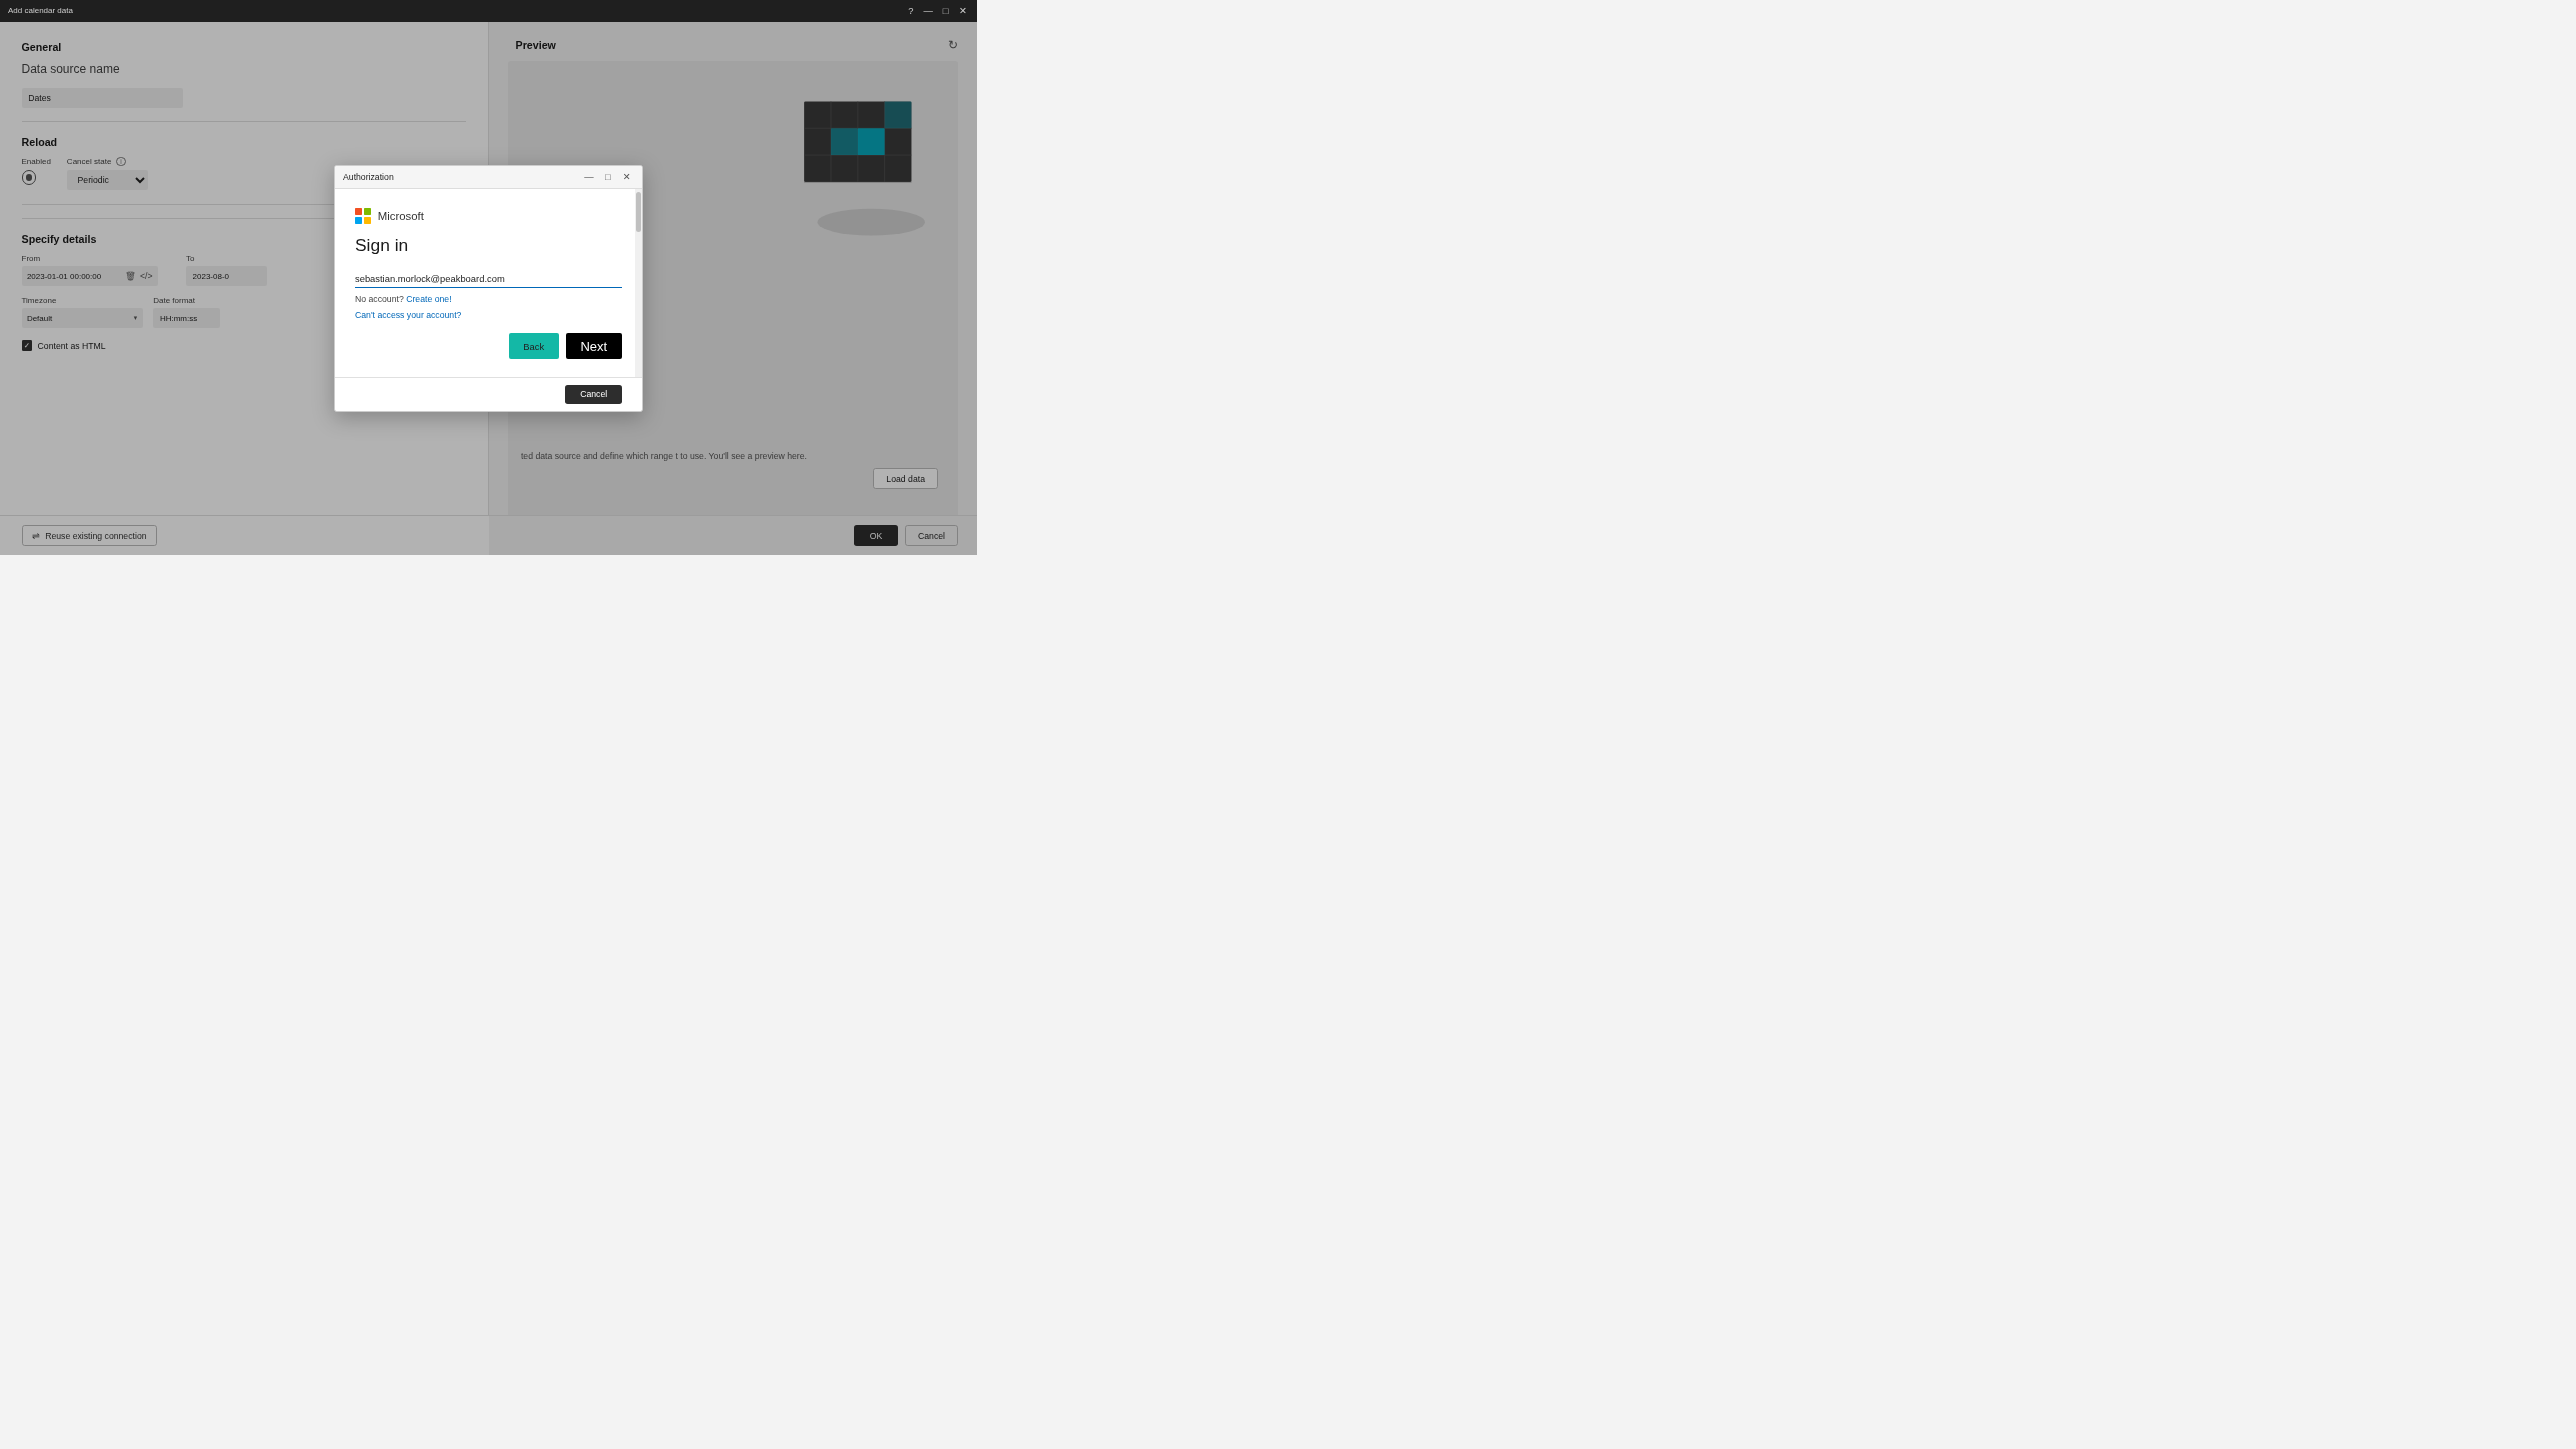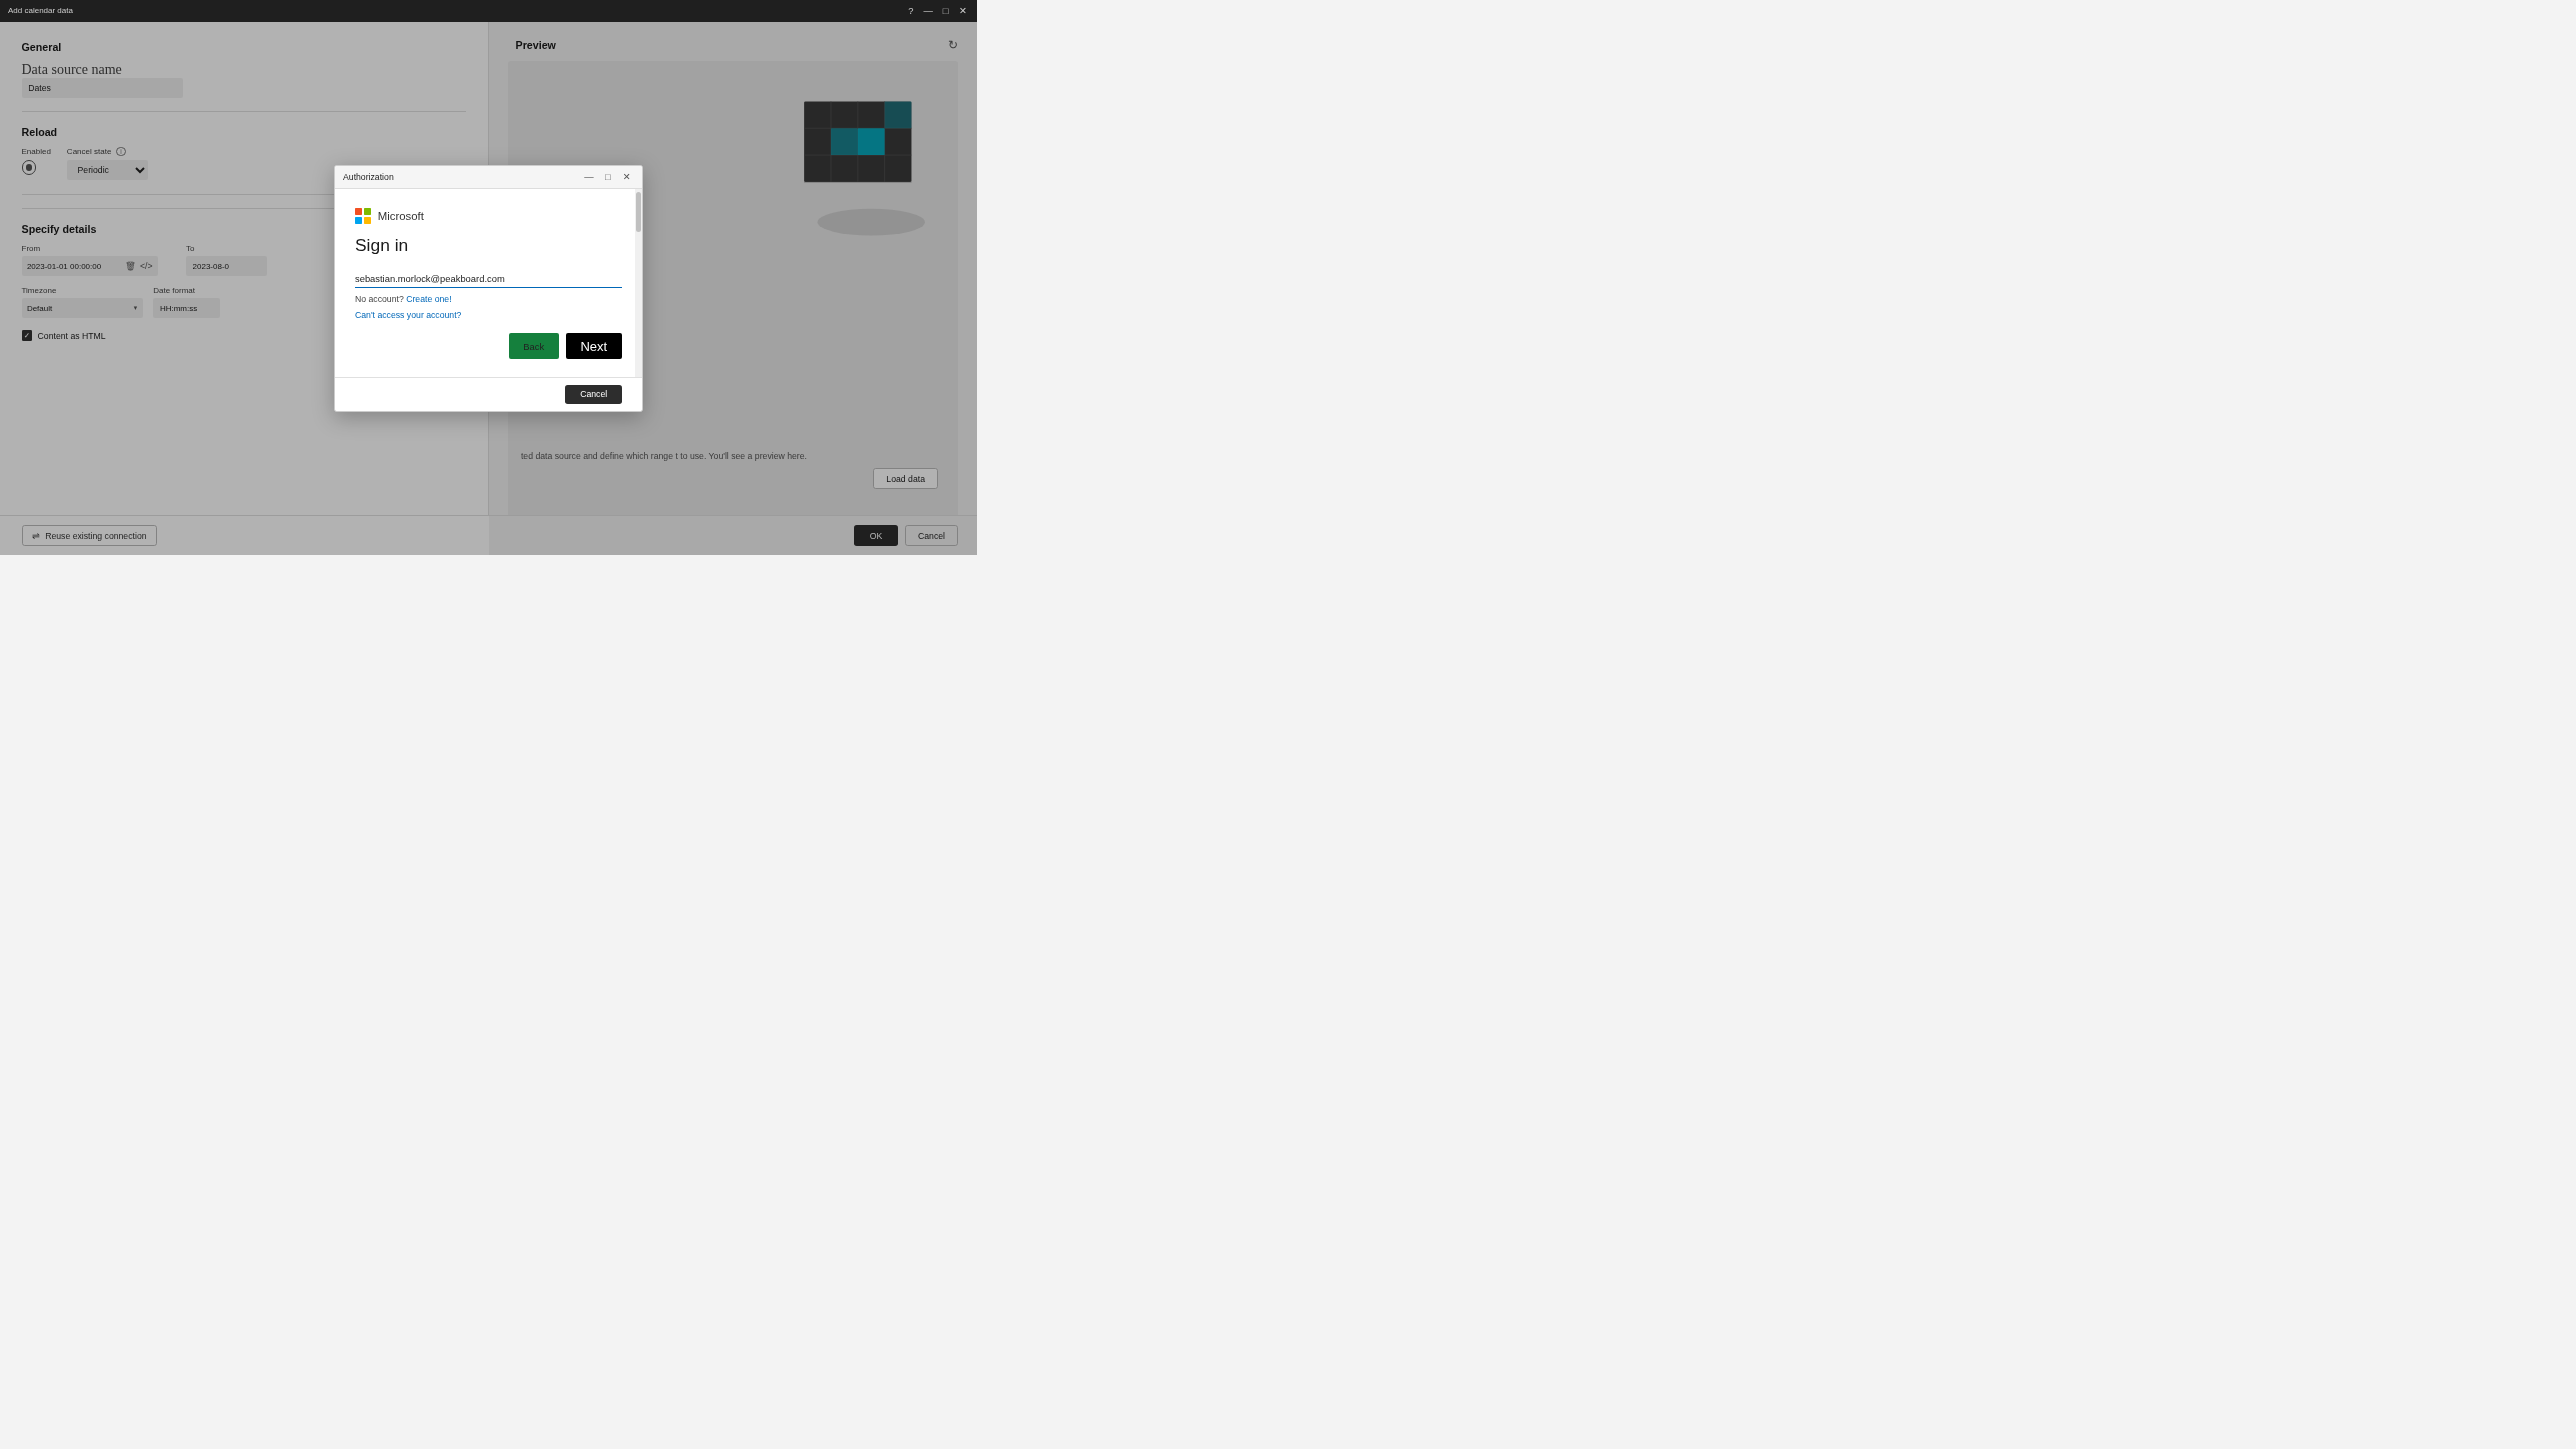--- a/index.html
+++ b/index.html
@@ -60,24 +60,23 @@
     }
 
     .section-title {
       font-size: 10.7px;
       font-weight: 600;
       color: #1a1a1a;
       margin-bottom: 9.4px;
     }
 
     .field-label {
-      font-size: 14px;
+      font-size: 12px;
       color: #444;
-      margin-bottom: 0;
-      font-family: Liberation Serif, serif;
+      margin-bottom: 12px;
     }
 
     .text-input {
       width: 161px;
       height: 20px;
       background: #f0f0f0;
       border: none;
       border-radius: 2px;
       padding: 2.7px 6.7px;
       font-size: 8.7px;
@@ -537,21 +536,21 @@
     }
 
     .auth-bottom-btns {
       display: flex;
       justify-content: flex-end;
       gap: 6.7px;
       margin-top: 10.7px;
     }
     .btn-back {
       padding: 5.4px 14.8px;
-      background: #15803d;
+      background: #14b8a6;
       border: none;
       border-radius: 2px;
       cursor: pointer;
       font-size: 9.4px;
       color: #222;
     }
     .btn-next {
       padding: 5.4px 14.8px;
       background: #000000;
       border: none;

